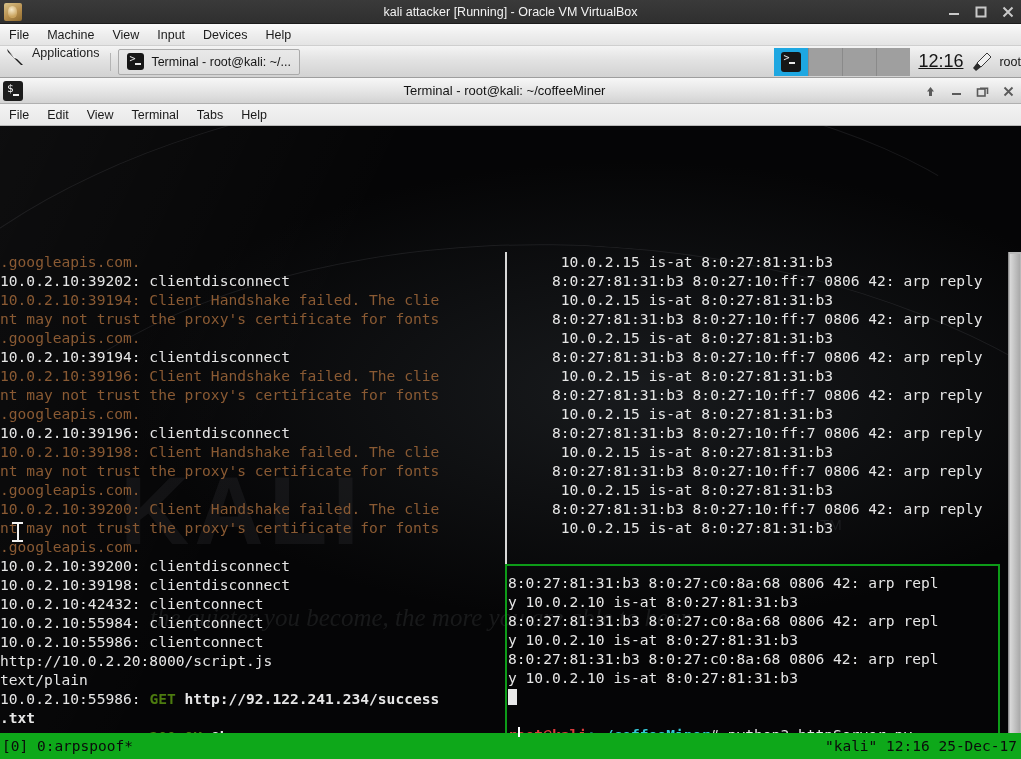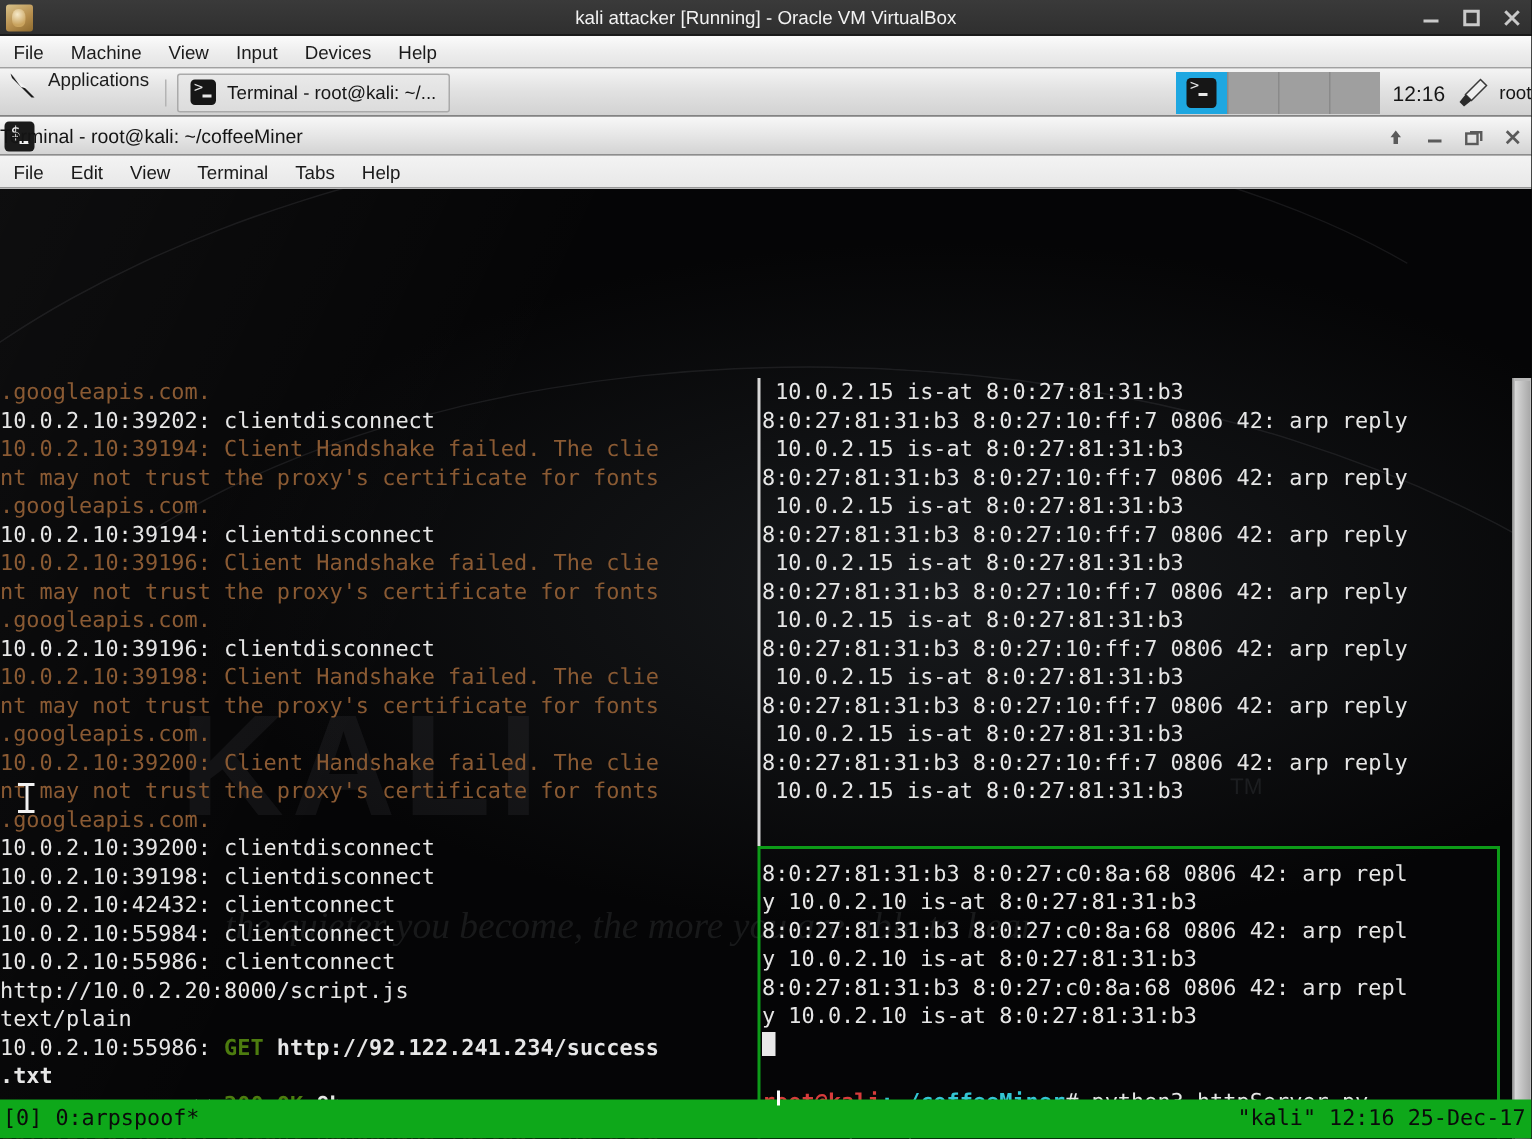--- a/index.html
+++ b/index.html
@@ -80,21 +80,21 @@
     content: ""; position: absolute; left: 8px; top: 10px; width: 6px; height: 2px; background: #e8e8e8;
   }
   .tray { margin-left: auto; display: flex; align-items: center; height: 32px; }
   .tray-slot {
     width: 34px; height: 28px; background: #9f9f9f; border-left: 1px solid #8a8a8a;
   }
   .tray-slot.active {
     background: #1ea7e1; border: 2px solid #1ea7e1; display:flex; align-items:center; justify-content:center;
   }
   .tray-slot.active .term-mini { width:20px; height:20px; }
-  .clock { font-size: 14px; color: #151515; padding: 0 8px; font-family: "Liberation Sans", sans-serif; }
+  .clock { font-size: 18px; color: #151515; padding: 0 8px; font-family: "Liberation Sans", sans-serif; text-decoration: underline; }
   .brush-icon { width: 22px; height: 24px; }
   .user-label { font-size: 12.5px; color: #151515; padding: 0 0 0 6px; font-family: "Liberation Sans", sans-serif; }
 
   
   .term-window { position: absolute; left: 0; top: 78px; width: 1021px; height: 681px; }
   .term-titlebar {
     position: relative; height: 26px; width: 100%;
     background: linear-gradient(180deg,#f7f7f7 0%, #e6e6e6 50%, #d3d3d3 100%);
     border-bottom: 1px solid #b0b0b0;
     display: flex; align-items: center;
@@ -104,21 +104,21 @@
     background: #1b1b1b; position: relative; flex: 0 0 auto;
   }
   .term-win-icon:before {
     content: "$"; position: absolute; left: 4px; top: 1px; color: #f0f0f0;
     font-size: 11px; font-family: "DejaVu Sans Mono", monospace;
   }
   .term-win-icon:after {
     content: ""; position: absolute; left: 10px; top: 13px; width: 6px; height: 2px; background: #f0f0f0;
   }
   .term-win-title {
-    position: absolute; left: 0; right: 12px; line-height: 26px;
+    position: absolute; left: 0; right: 12px; text-align: center; line-height: 26px;
     font-size: 13px; color: #141414; font-family: "Liberation Sans", sans-serif;
     pointer-events: none;
   }
   .term-win-btns { position: absolute; right: 5px; top: 0; height: 26px; display:flex; align-items:center; gap: 11px; }
   .twb { width: 15px; height: 15px; cursor: pointer; }
 
   .term-menubar {
     height: 22px; width: 100%;
     background: linear-gradient(180deg,#f3f3f3 0%, #e8e8e8 100%);
     border-bottom: 1px solid #b9b9b9;
@@ -167,21 +167,21 @@
     border-color: rgba(215,220,228,0.085) transparent transparent transparent;
   }
 
   .pane {
     position: absolute; overflow: hidden;
     font-family: "DejaVu Sans Mono", monospace;
     font-size: 14.6px; line-height: 19px;
     white-space: pre;
   }
   .pane-left  { left: 0px;   top: 126px; width: 502px; height: 607px; }
-  .pane-rtop  { left: 508px; top: 126px; width: 500px; height: 312px; }
+  .pane-rtop  { left: 508px; top: 126px; width: 500px; height: 312px; padding-left: 44px; }
   .pane-rbot  { left: 508px; top: 447px; width: 500px; height: 285px; }
 
   .vsplit-white {
     position: absolute; left: 505px; top: 126px; width: 2px; height: 312px;
     background: #d8d8d8;
   }
   .hsplit-green {
     position: absolute; left: 506px; top: 438px; width: 494px; height: 2px; background: #0d9b18;
   }
   .vsplit-green {

